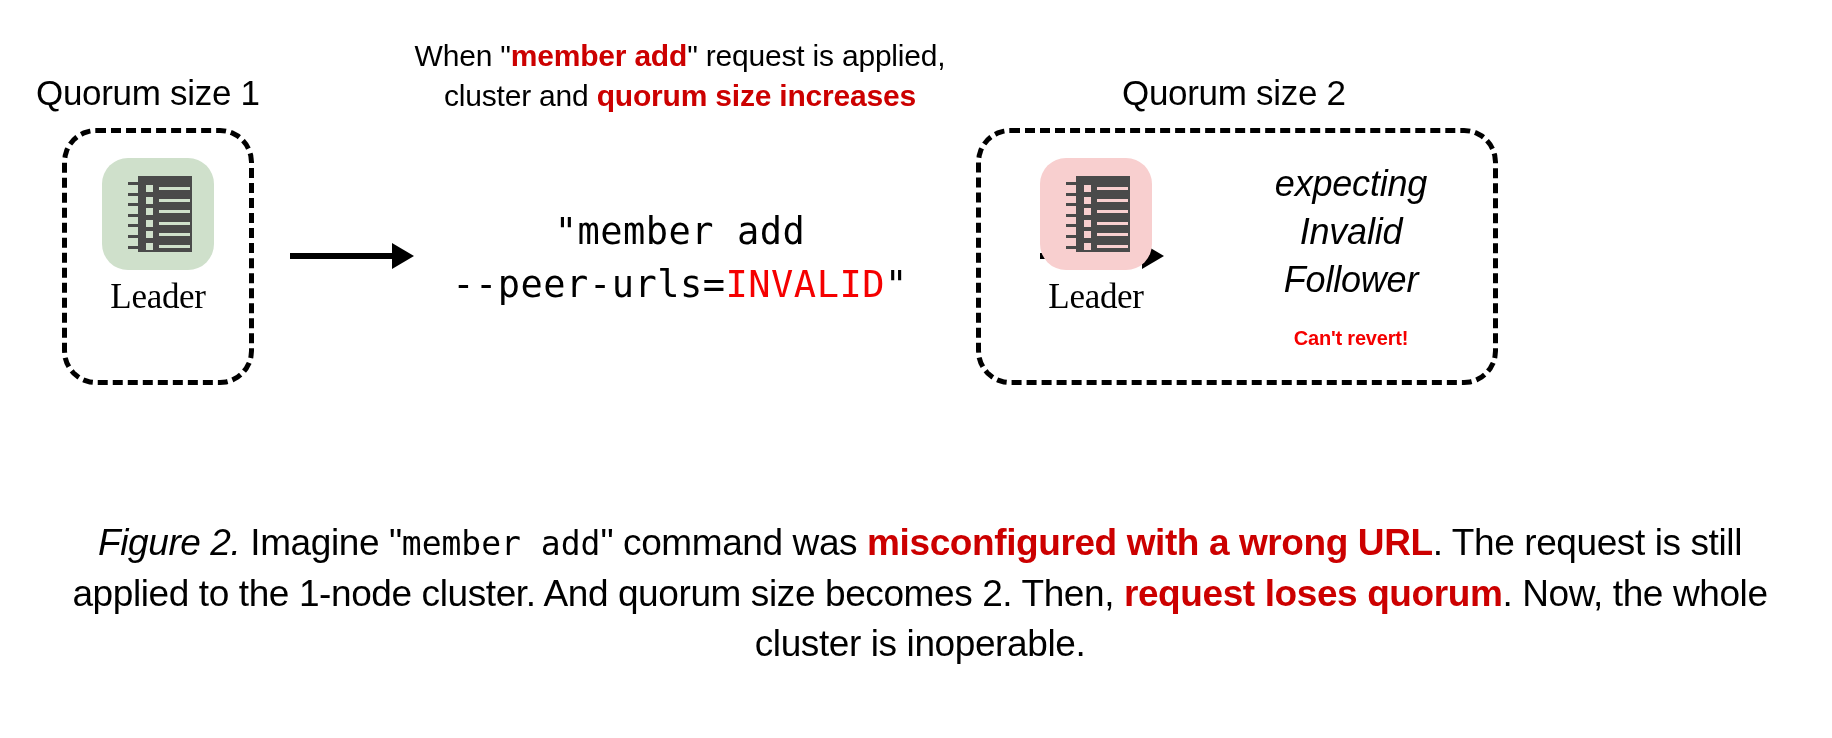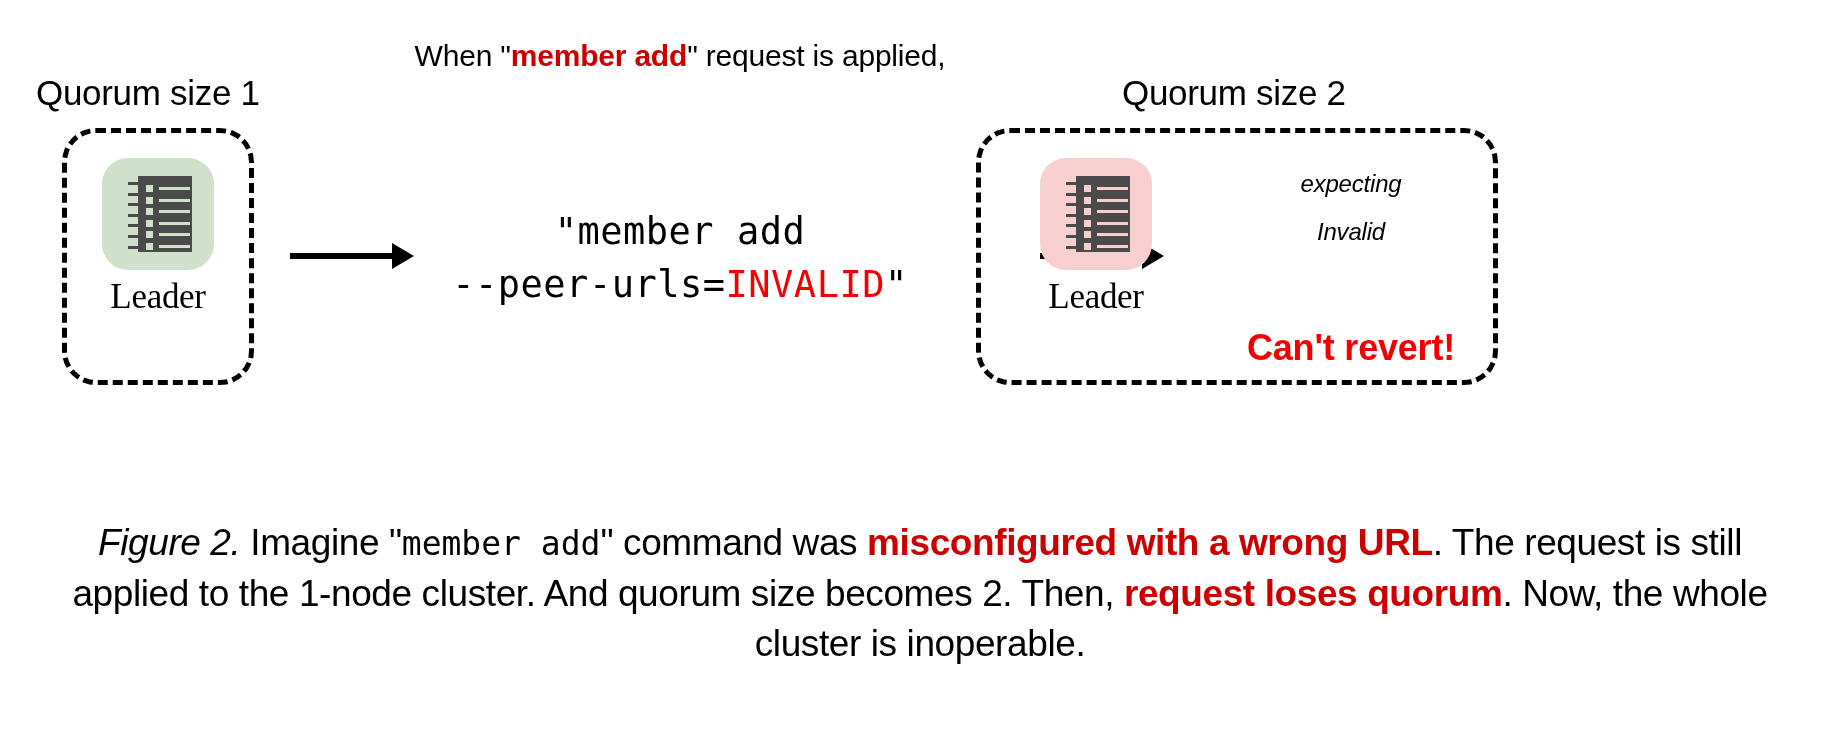--- a/index.html
+++ b/index.html
@@ -180,31 +180,31 @@
     line-height: 53px;
     letter-spacing: 0.5px;
   }
 
   
   #follower-note {
     left: 1222px;
     top: 160px;
     width: 258px;
     text-align: center;
-    font-size: 24px;
+    font-size: 36px;
     line-height: 48px;
     font-style: italic;
     letter-spacing: -0.2px;
   }
   #cant-revert {
     left: 1222px;
     top: 327px;
     width: 258px;
     text-align: center;
-    font-size: 36px;
+    font-size: 20px;
     font-weight: bold;
     color: #f50000;
     letter-spacing: -0.2px;
   }
 
   
   #caption {
     left: 50px;
     top: 518px;
     width: 1740px;
@@ -268,20 +268,23 @@
 
 <div class="arrow" id="arrow-1">
   <div class="shaft"></div>
   <div class="head"></div>
 </div>
 
 <div class="abs" id="annotation">
   <div>
     <span>When "</span><span class="red-bold">member add</span><span>" request is applied,</span>
   </div>
+  <div>
+    <span>cluster and </span><span class="red-bold">quorum size increases</span>
+  </div>
 </div>
 
 <div class="abs mono" id="command">
   <div>"member add</div>
   <div>
     <span>--peer-urls=</span><span class="pure-red">INVALID</span><span>"</span>
   </div>
 </div>
 
 <div class="arrow" id="arrow-2">
@@ -333,19 +336,20 @@
           </div>
       </div>
     </div>
   </div>
   <div class="node-label">Leader</div>
 </div>
 
 <div class="abs" id="follower-note">
   <div>expecting</div>
   <div>Invalid</div>
+  <div>Follower</div>
 </div>
 
 <div class="abs" id="cant-revert">Can't revert!</div>
 
 <div class="abs" id="caption">
   <span class="ital">Figure 2.</span><span> Imagine "</span><span class="mono">member add</span><span>" command was </span><span class="red-bold">misconfigured with a wrong URL</span><span>. The request is still applied to the 1-node cluster. And quorum size becomes 2. Then, </span><span class="red-bold">request loses quorum</span><span>. Now, the whole cluster is inoperable.</span>
 </div>
 
 </body></html>

